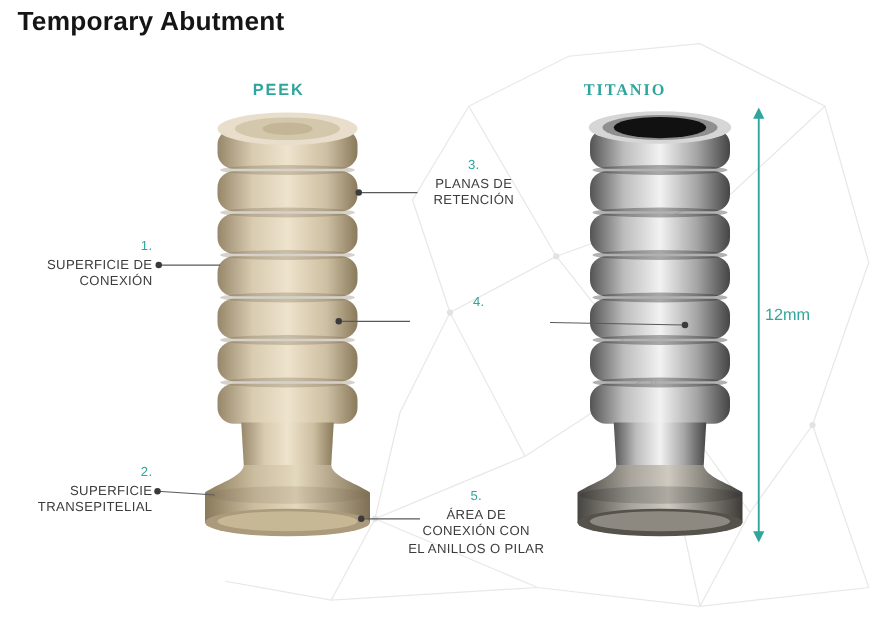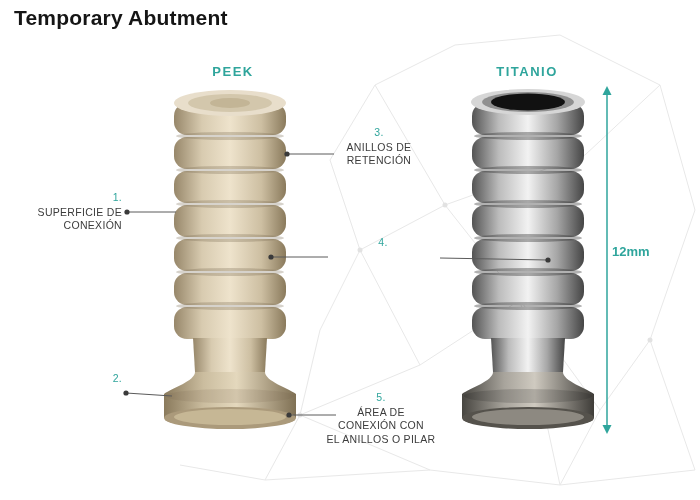--- a/index.html
+++ b/index.html
@@ -10,38 +10,38 @@
   }
   .diagram-svg{position:absolute;left:0;top:0;}
   .title{
     position:absolute;left:14px;top:6px;font-size:21px;font-weight:700;
     color:#151515;letter-spacing:.2px;
   }
   .col-label{
     position:absolute;top:64px;width:110px;text-align:center;
     color:#2fa59c;font-weight:700;font-size:13px;letter-spacing:1.5px;
   }
-  .col-label.peek{left:178px;}
-  .col-label.titanio{left:472px;}
+  .col-label.peek{left:168px;}
+  .col-label.titanio{left:445px;font-family:Liberation Serif, serif;}
   .ann{
     position:absolute;font-size:10.5px;color:#3c3c3c;line-height:1.3;
     letter-spacing:.3px;
   }
   .ann .num{color:#2fa59c;font-weight:400;margin-bottom:1px;}
   .ann .txt{white-space:pre-line;}
   .ann.right{text-align:right;}
   .ann.center{text-align:center;}
   .ann1{left:8px;top:191px;width:114px;}
   .ann2{left:8px;top:372px;width:114px;}
   .ann3{left:320px;top:126px;width:118px;}
   .ann4{left:322px;top:236px;width:122px;}
   .ann5{left:308px;top:391px;width:146px;}
   .mm-label{
     position:absolute;left:612px;top:244px;color:#2fa59c;
-    font-weight:700;font-size:13px;
+    font-weight:400;font-size:13px;
   }
 </style>
 </head>
 <body>
 
 <div class="canvas">
 
   <svg class="diagram-svg" width="700" height="500" viewBox="0 0 700 500">
     <defs>
       <linearGradient id="gPeek" x1="0" y1="0" x2="1" y2="0">
@@ -180,25 +180,27 @@
   <div class="col-label titanio">TITANIO</div>
 
   <div class="ann right ann1">
     <div class="num">1.</div>
     <div class="txt">SUPERFICIE DE
 CONEXIÓN</div>
   </div>
 
   <div class="ann right ann2">
     <div class="num">2.</div>
+    <div class="txt">SUPERFICIE
+TRANSEPITELIAL</div>
   </div>
 
   <div class="ann center ann3">
     <div class="num">3.</div>
-    <div class="txt">ANILLOS DE
+    <div class="txt">PLANAS DE
 RETENCIÓN</div>
   </div>
 
   <div class="ann center ann4">
     <div class="num">4.</div>
   </div>
 
   <div class="ann center ann5">
     <div class="num">5.</div>
     <div class="txt">ÁREA DE

